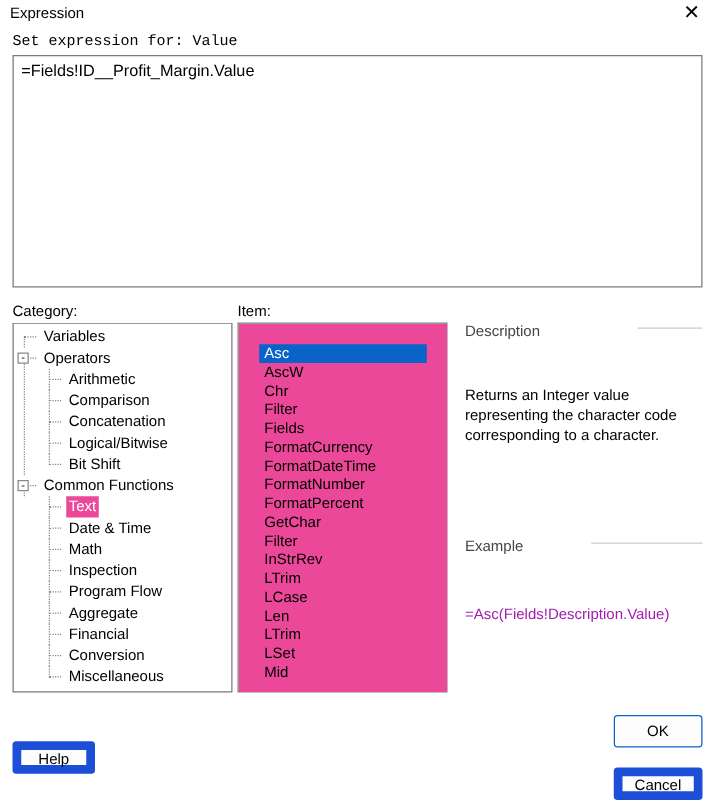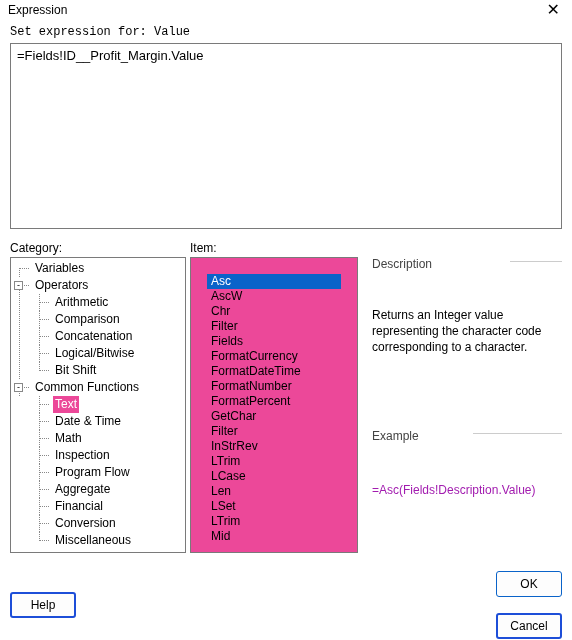--- a/index.html
+++ b/index.html
@@ -80,21 +80,21 @@
   .fieldset-line { border-top: 1px solid #ccc; margin-bottom: 6px; margin-top: -2px; margin-left: 78px; }
   .fieldset-line.ex { margin-left: 54px; }
   .desc-text { color: #000; line-height: 16px; padding: 0 2px 10px 0; }
   .ex-text { color: #a21caf; padding: 4px 0 0 0; }
   .bottom-bar {
     display: flex; justify-content: space-between; align-items: center;
     padding: 10px 10px 12px 10px;
   }
   .btn {
     min-width: 66px; height: 26px;
-    border: 2px solid #1d4ed8; background: #fdfdfd;
+    border: 7px solid #1d4ed8; background: #fdfdfd;
     border-radius: 3px;
     font-size: 12px; font-family: inherit;
     padding: 0 10px; cursor: default;
   }
   .btn.primary { border: 1.5px solid #0a63c9; }
   .right-btns { display: flex; gap: 16px; flex-direction: column; }
   
   .list-pane::-webkit-scrollbar, .tree-pane::-webkit-scrollbar { width: 14px; }
   .list-pane::-webkit-scrollbar-thumb, .tree-pane::-webkit-scrollbar-thumb { background: #c6c6c6; border-radius: 2px; }
   .list-pane::-webkit-scrollbar-track, .tree-pane::-webkit-scrollbar-track { background: #f0f0f0; }
@@ -153,22 +153,22 @@
           <div class="list-item">FormatCurrency</div>
           <div class="list-item">FormatDateTime</div>
           <div class="list-item">FormatNumber</div>
           <div class="list-item">FormatPercent</div>
           <div class="list-item">GetChar</div>
           <div class="list-item">Filter</div>
           <div class="list-item">InStrRev</div>
           <div class="list-item">LTrim</div>
           <div class="list-item">LCase</div>
           <div class="list-item">Len</div>
+          <div class="list-item">LTrim</div>
           <div class="list-item">LSet</div>
-          <div class="list-item">LTrim</div>
           <div class="list-item">Mid</div>
         </div>
       <div class="info-pane">
         <div class="flex-row">
           <div class="fieldset-label">Description</div>
           <div style="flex:1">
               <div class="fieldset-line"></div>
             </div>
         </div>
         <div class="desc-text">Returns an Integer value representing the character code corresponding to a character.</div>

